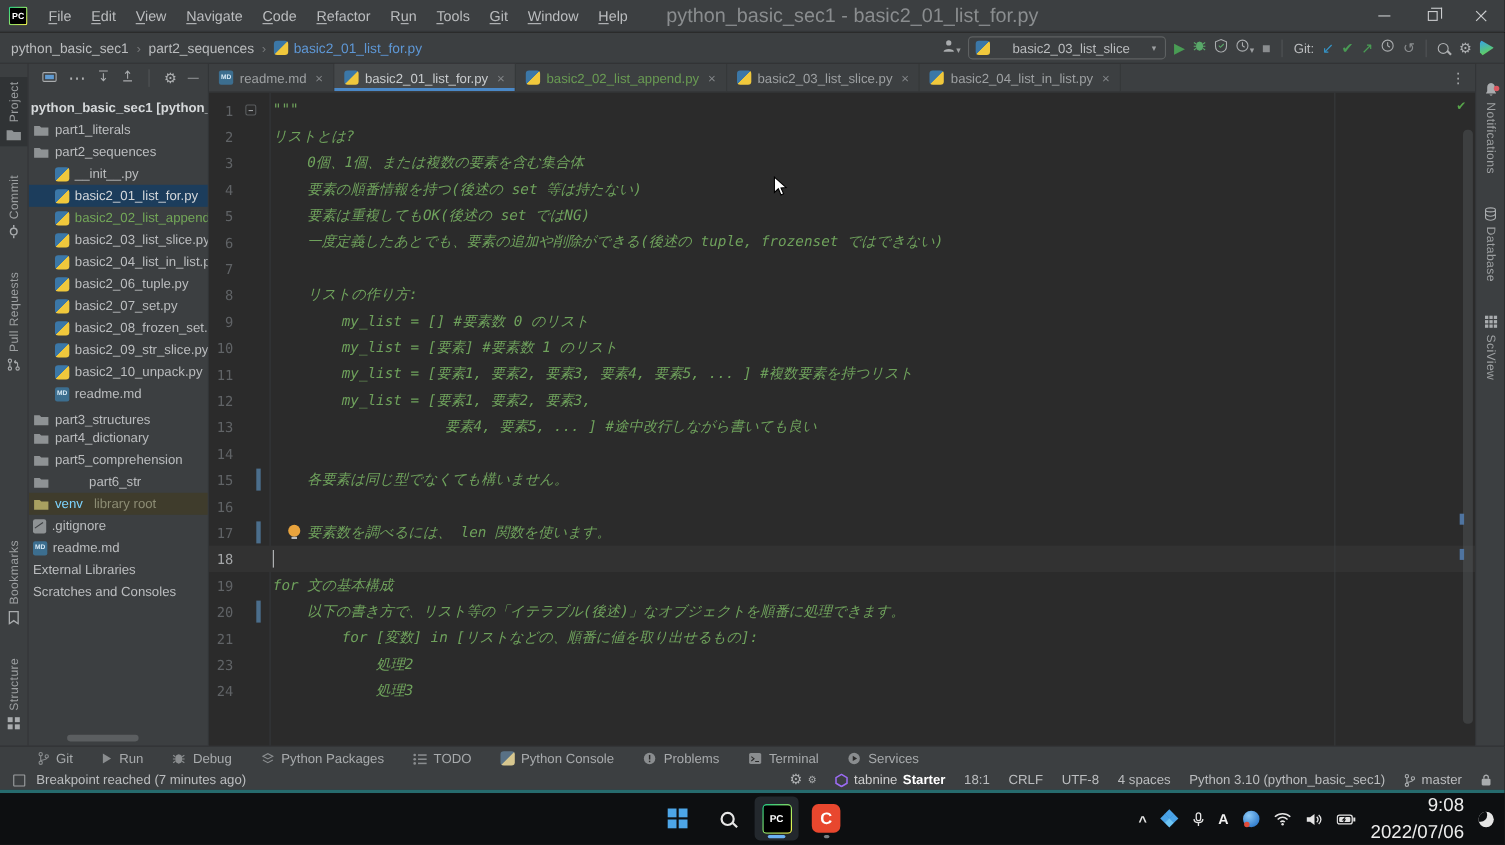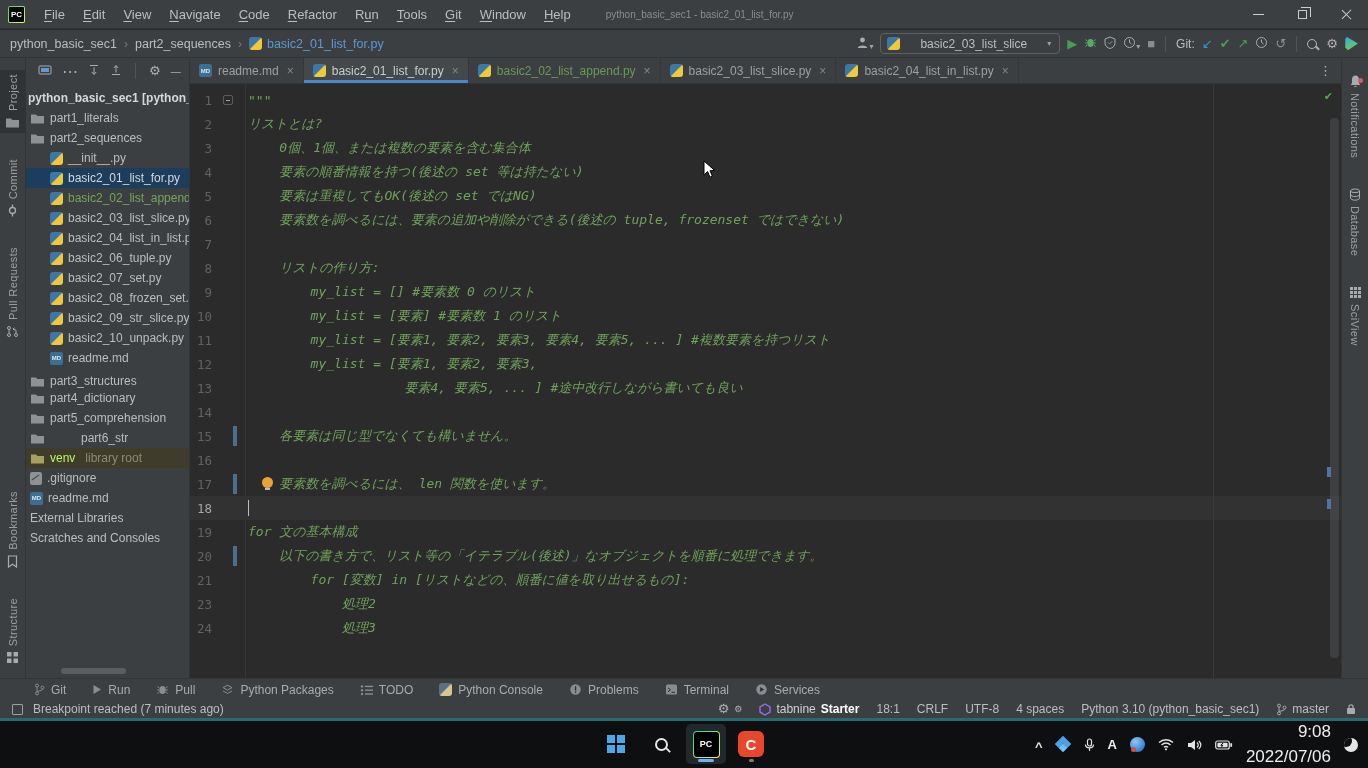--- a/index.html
+++ b/index.html
@@ -10,21 +10,21 @@
 
   
   #titlebar{position:absolute;left:0;top:0;width:1368px;height:29px;background:#3C3F41;
     display:flex;align-items:center;border-bottom:1px solid #323537}
   .app-logo{width:17px;height:17px;margin:0 10px 0 8px;display:flex;align-items:center;justify-content:center;
     font:bold 8px "Liberation Sans",sans-serif;color:#fff;background:linear-gradient(#000,#000) padding-box,
     linear-gradient(135deg,#21D789,#FCF84A) border-box;border:1px solid transparent;border-radius:2px}
   #menu-bar{display:flex;align-items:center}
   .menu-item{padding:0 9px;font-size:13px;color:#BBBDBF;cursor:default}
   .menu-item u{text-decoration-thickness:1px;text-underline-offset:2px}
-  #win-title{margin-left:26px;font-size:10px;color:#8A8D8F;white-space:nowrap}
+  #win-title{margin-left:26px;font-size:18px;color:#8A8D8F;white-space:nowrap}
   #win-controls{margin-left:auto;display:flex;height:29px}
   .wc{width:44px;height:29px;display:flex;align-items:center;justify-content:center;position:relative}
   .wc-min i{display:block;width:11px;height:1px;background:#CBCDCF}
   .wc-restore i{display:block;width:9px;height:9px;border:1px solid #CBCDCF;position:relative;background:#3C3F41}
   .wc-restore i:before{content:"";position:absolute;left:2px;top:-4px;width:9px;height:9px;border:1px solid #CBCDCF;border-left:none;border-bottom:none}
   .wc-close i{position:relative;width:13px;height:13px;display:block}
   .wc-close i:before,.wc-close i:after{content:"";position:absolute;left:6px;top:0;width:1.4px;height:13px;background:#CBCDCF}
   .wc-close i:before{transform:rotate(45deg)}.wc-close i:after{transform:rotate(-45deg)}
 
   
@@ -61,21 +61,21 @@
 
   
   #project-panel{width:164px;flex:none;background:#3C3F41;position:relative;overflow:hidden;border-right:1px solid #323537}
   #project-toolbar{height:26px;display:flex;align-items:center;gap:10px;padding-left:12px;color:#AFB1B3}
   #project-tree{position:absolute;left:0;right:0;top:30px;bottom:14px;overflow:hidden;font-size:12px}
   .trow{height:20px;display:flex;align-items:center;white-space:nowrap;color:#BBBDBF;gap:5px;overflow:hidden}
   .trow.root{font-weight:bold;color:#D5D8DA}
   .trow.selected{background:#1C3D5C;color:#D3D7DA}
   .trow.green{color:#73A758}
   .trow.venvrow{background:#3F3C2C}
-  .trow.venvrow .lbl{color:#bef264}
+  .trow.venvrow .lbl{color:#7dd3fc}
   .trow .suffix{color:#8C8C74;margin-left:5px}
   .icon-py{width:13px;height:13px;border-radius:3px;flex:none;
     background:linear-gradient(135deg,#3B77A7 49%,#F0C83C 51%)}
   .icon-md{width:13px;height:13px;border-radius:2px;flex:none;background:#3C6E8F;color:#D8EAF6;
     font:bold 6px "Liberation Sans",sans-serif;display:flex;align-items:center;justify-content:center}
   .icon-file{width:12px;height:13px;flex:none;background:#8E9294;border-radius:2px;position:relative}
   .icon-file:after{content:"";position:absolute;left:1px;top:5px;width:9px;height:1.4px;background:#3C3F41;transform:rotate(-35deg)}
   #ptree-hscroll{position:absolute;left:35px;bottom:4px;width:65px;height:6px;border-radius:3px;background:#5B5E60}
 
   
@@ -506,21 +506,21 @@
               <pre class="ct">    要素の順番情報を持つ(後述の set 等は持たない)</pre>
             </div>
             <div class="code-line">
               <span class="ln">5</span>
               <span class="gut"></span>
               <pre class="ct">    要素は重複してもOK(後述の set ではNG)</pre>
             </div>
             <div class="code-line">
               <span class="ln">6</span>
               <span class="gut"></span>
-              <pre class="ct">    要素数を調べるには、要素の追加や削除ができる(後述の tuple, frozenset ではできない)</pre>
+              <pre class="ct">    一度定義したあとでも、要素の追加や削除ができる(後述の tuple, frozenset ではできない)</pre>
             </div>
             <div class="code-line">
               <span class="ln">7</span>
               <span class="gut"></span>
               <pre class="ct"></pre>
             </div>
             <div class="code-line">
               <span class="ln">8</span>
               <span class="gut"></span>
               <pre class="ct">    リストの作り方:</pre>
@@ -680,21 +680,21 @@
         </span>
         <span>Run</span>
       </div>
       <div class="bb-item">
         <span class="ic">
           <svg width="13" height="13">
             <ellipse cx="6.5" cy="7" rx="3.2" ry="4" fill="#8A8D8F"></ellipse>
             <path d="M6.5 3 V11 M3.4 5 L1.4 3.6 M3.3 7 H1.2 M3.4 9 L1.4 10.4 M9.6 5 L11.6 3.6 M9.7 7 H11.8 M9.6 9 L11.6 10.4" stroke="#8A8D8F" fill="none"></path>
           </svg>
         </span>
-        <span>Pull</span>
+        <span>Debug</span>
       </div>
       <div class="bb-item">
         <span class="ic">
           <svg width="13" height="13">
             <path d="M2 4.6 L6.5 2.2 L11 4.6 L6.5 7 Z" fill="none" stroke="#8A8D8F"></path>
             <path d="M2 8 L6.5 10.4 L11 8" fill="none" stroke="#8A8D8F"></path>
           </svg>
         </span>
         <span>Python Packages</span>
       </div>

